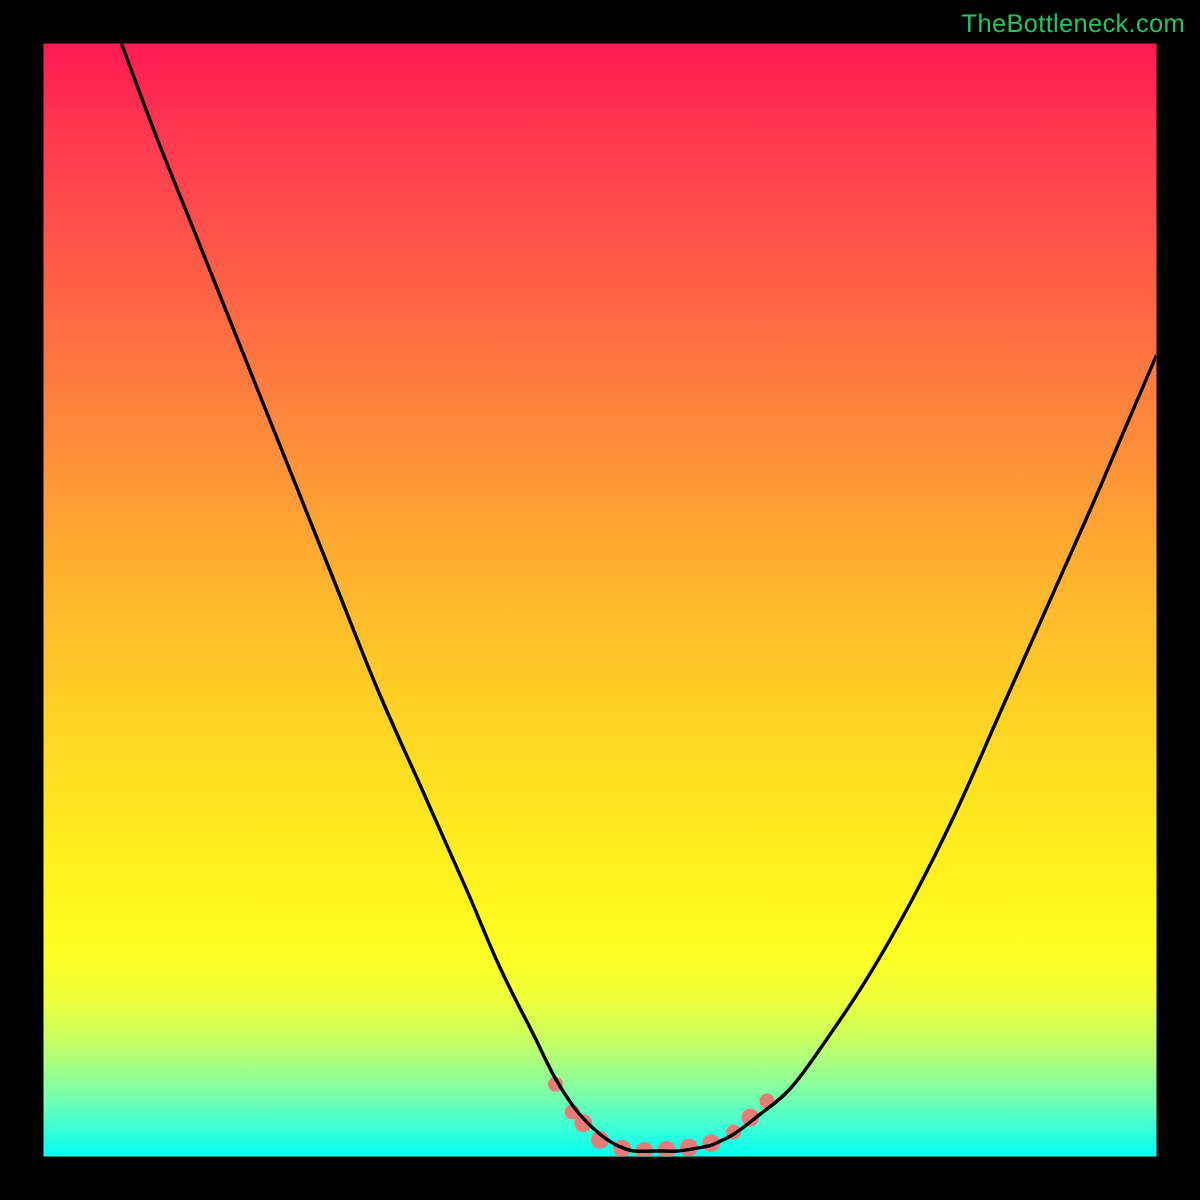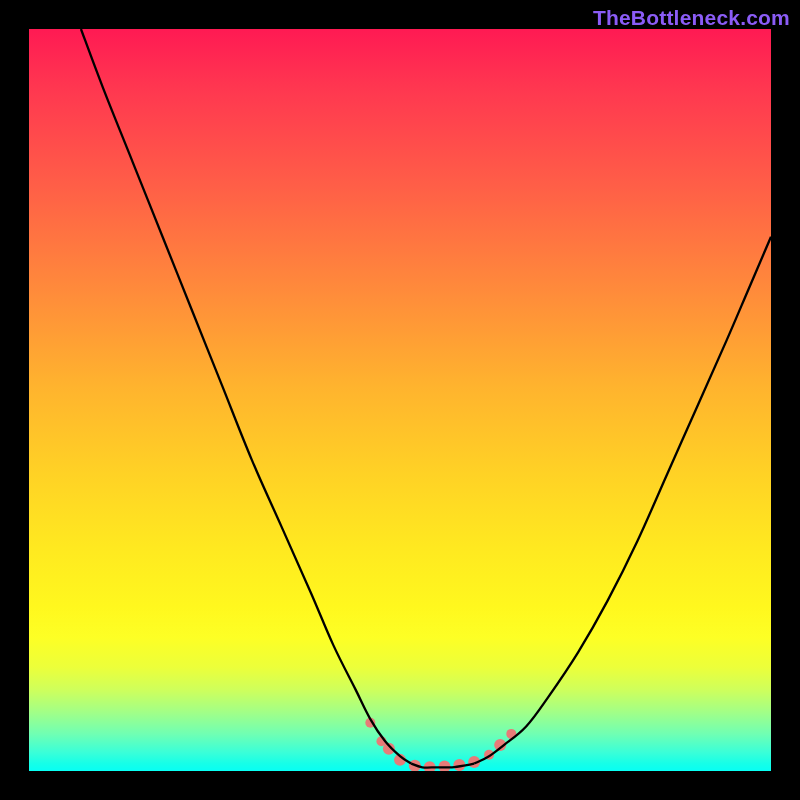--- a/index.html
+++ b/index.html
@@ -34,23 +34,23 @@
       #70ffb3 95%,
       #3affd8 97.5%,
       #16ffe8 99%,
       #07fff4 100%
     );
   }
   .watermark {
     position: absolute;
     top: 6px;
     right: 10px;
-    color: #8b5cf6;
-    font-size: 21px;
-    font-weight: 700;
+    color: #22c55e;
+    font-size: 17px;
+    font-weight: 400;
     letter-spacing: 0.2px;
     z-index: 5;
     user-select: none;
   }
   svg.curve {
     position: absolute;
     left: 0;
     top: 0;
     width: 742px;
     height: 742px;

